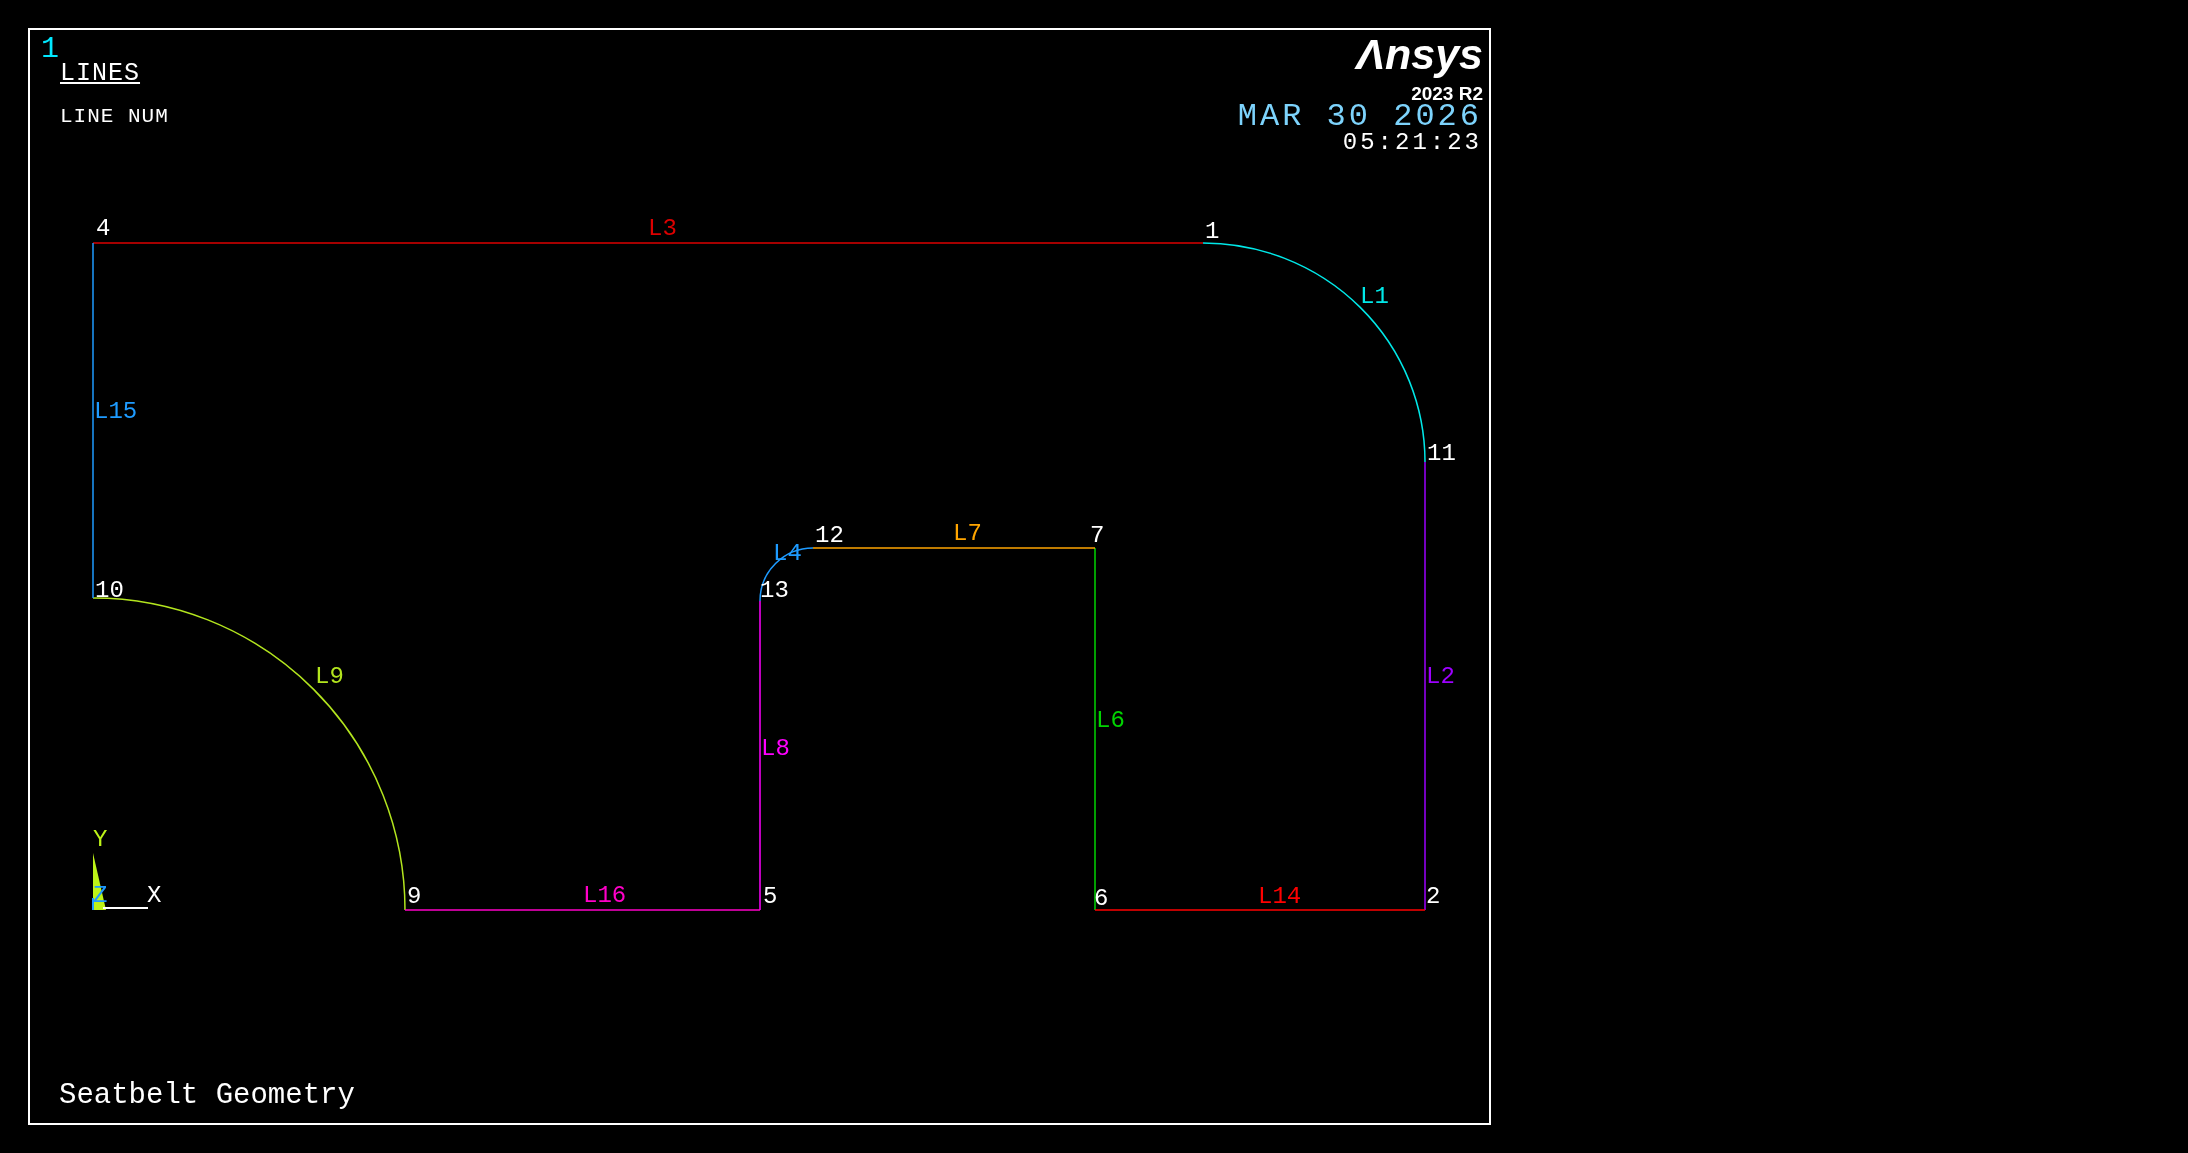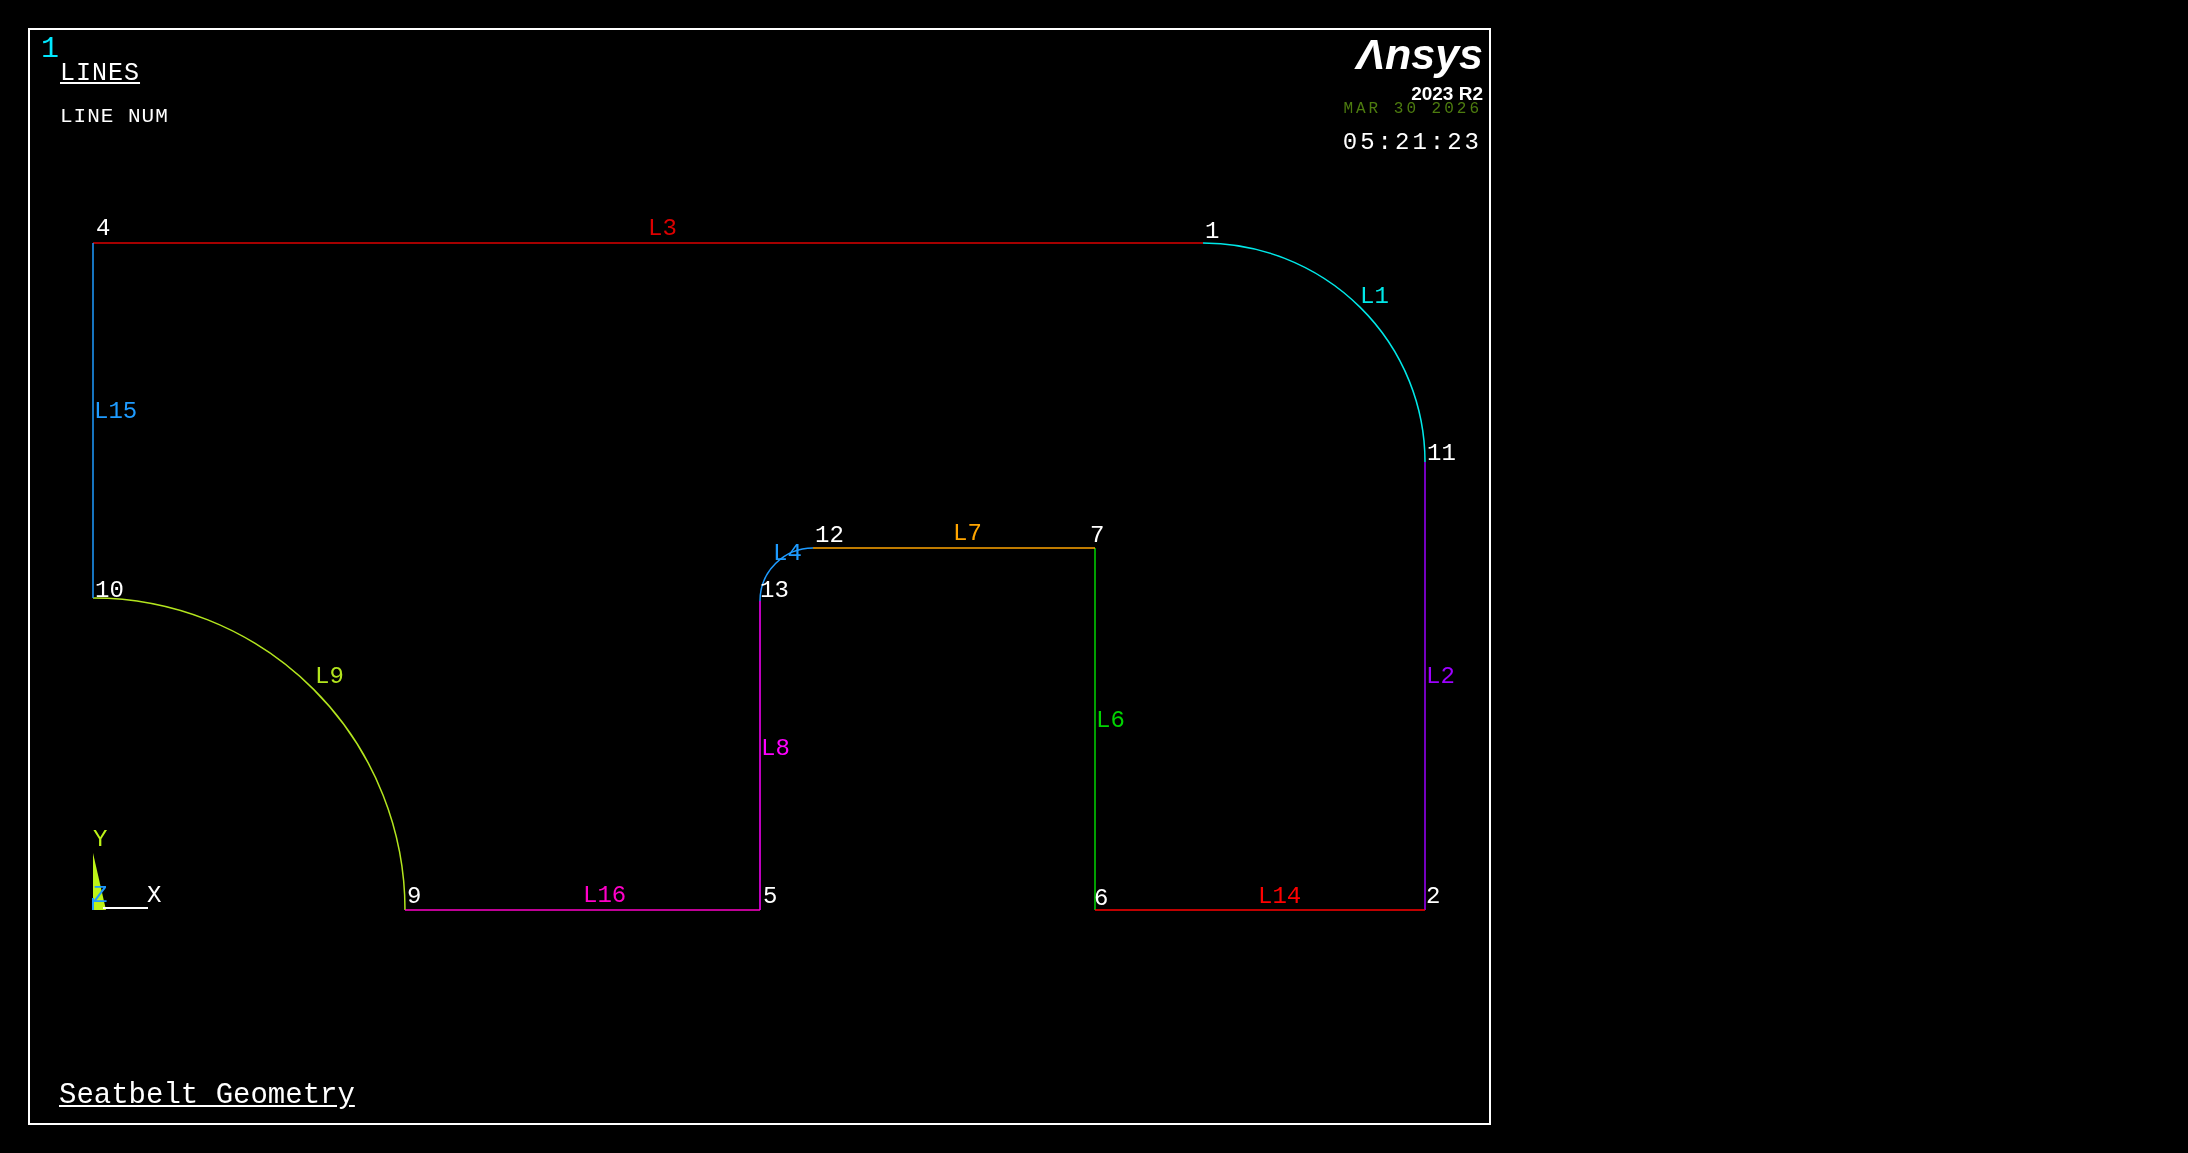--- a/index.html
+++ b/index.html
@@ -14,23 +14,23 @@
   .abs { position:absolute; line-height:1; white-space:pre; }
   .plot-number { left:11px; top:4px; font-size:30px; color:#00e8ff; }
   .display-type { left:30px; top:31px; font-size:25px; letter-spacing:1px; color:#fff;text-decoration:underline; }
   .numbering   { left:30px; top:76px; font-size:21px; letter-spacing:1px; color:#fff; }
   .logo {
     position:absolute; right:6px; top:3px; text-align:right; color:#fff;
     font-family:"Liberation Sans", sans-serif; line-height:1;
   }
   .logo-brand   { font-size:43px; font-weight:700;font-style:italic; }
   .logo-version { font-size:19px; font-weight:700; margin-top:8px; }
-  .date { right:7px; top:71px;  font-size:16px; letter-spacing:3px; color:#4d7c0f; text-align:right; }
+  .date { right:7px; top:71px;  font-size:32px; letter-spacing:3px; color:#7dd3fc; text-align:right; }
   .time { right:7px; top:101px; font-size:24px; letter-spacing:3px; color:#fff; text-align:left; }
-  .caption { left:29px; top:1051px; font-size:29px; color:#fff;text-decoration:underline; }
+  .caption { left:29px; top:1051px; font-size:29px; color:#fff; }
   svg.geom { position:absolute; left:0; top:0; }
   svg.geom text { font-family:"Liberation Mono", monospace; font-size:24px; }
   svg.geom text.kp { fill:#ffffff; }
 </style>
 </head>
 <body>
 
 <div class="screen">
   <div class="plot-window">
 

